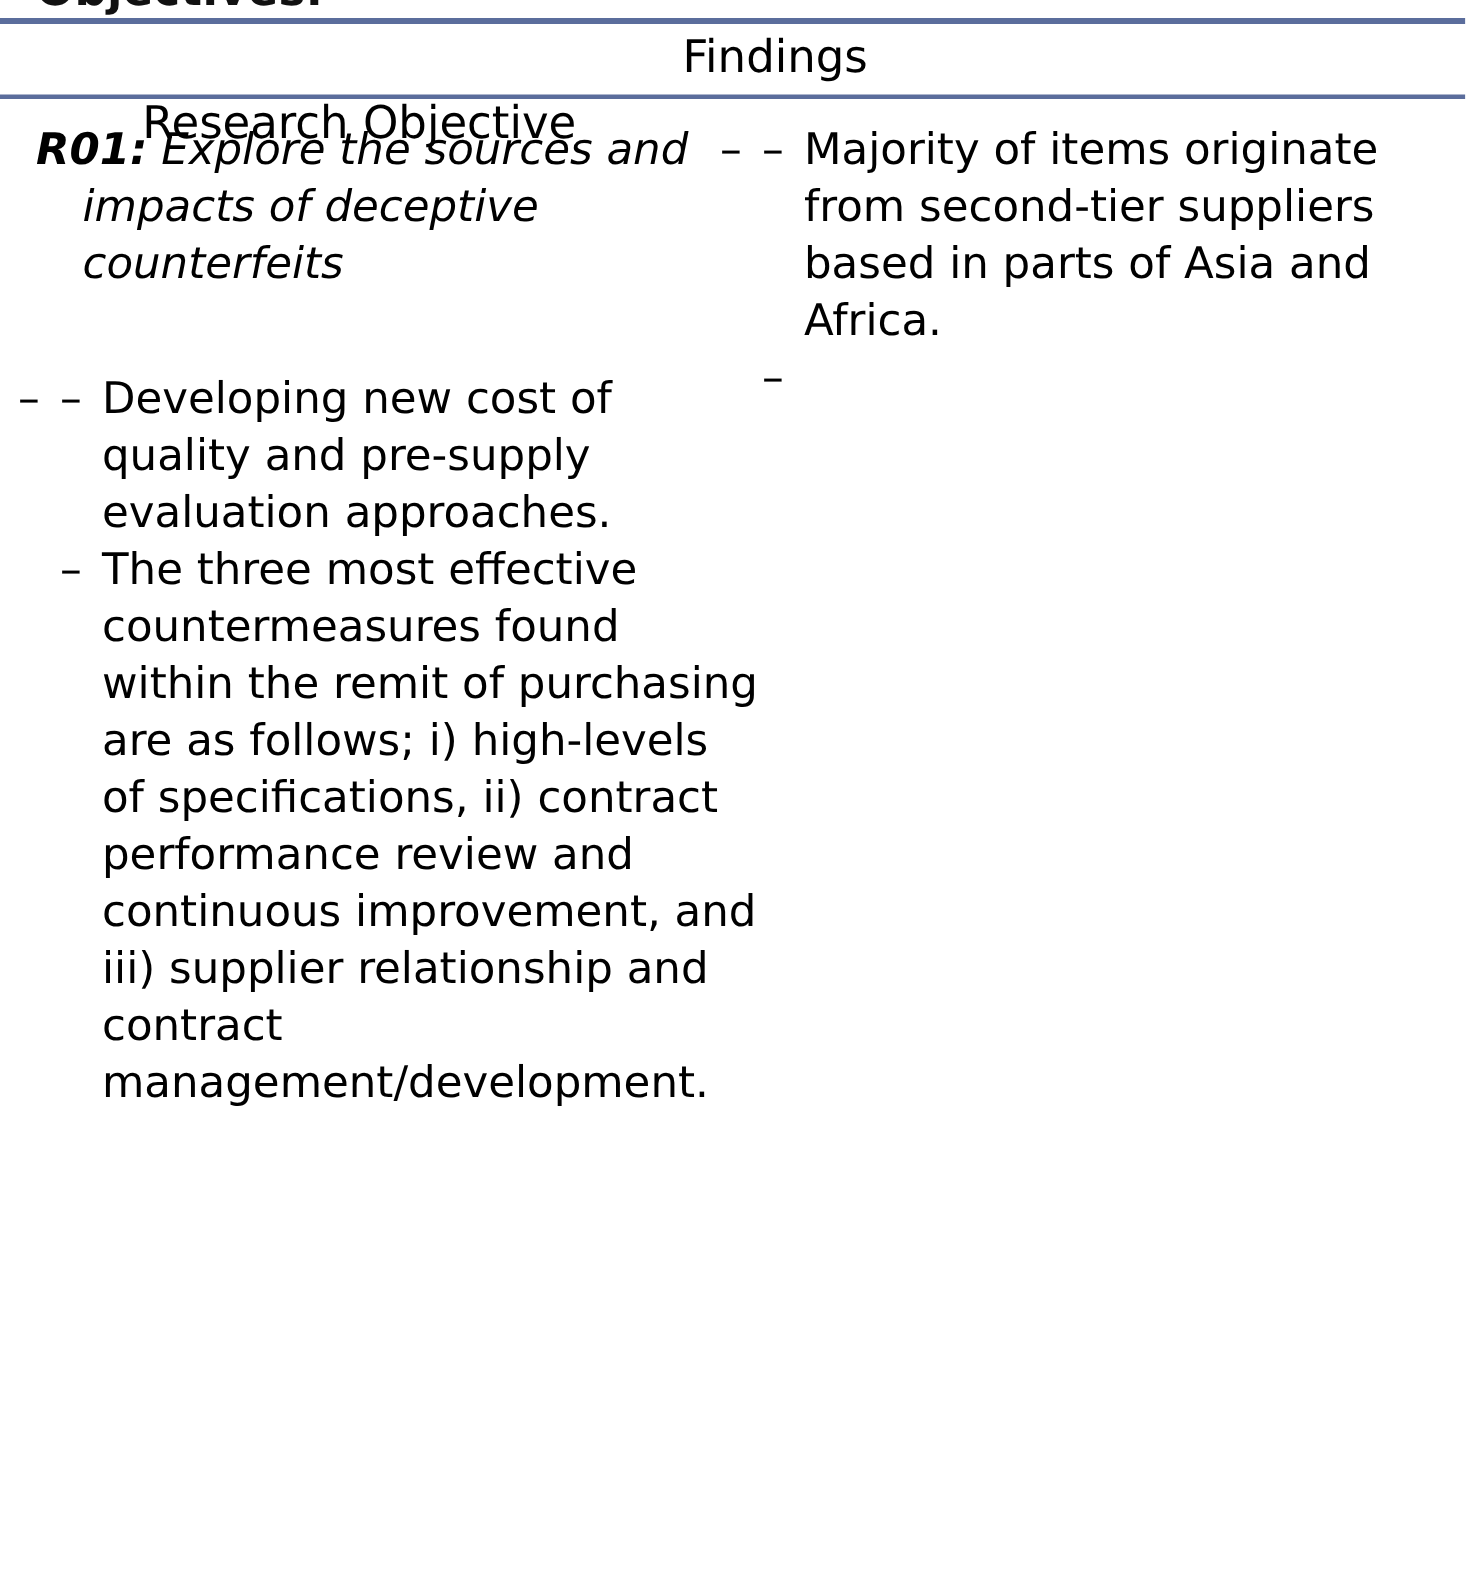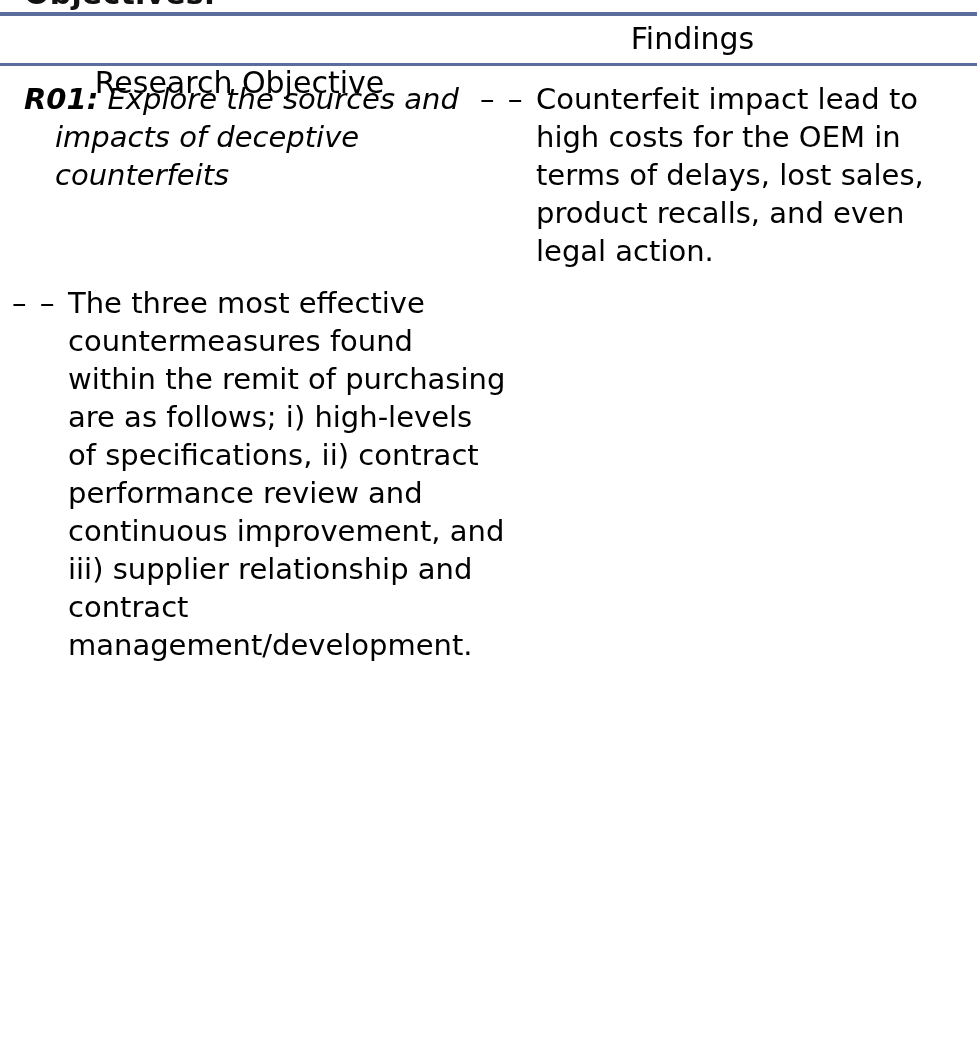--- a/index.html
+++ b/index.html
@@ -73,21 +73,20 @@
   .th-objective {
     width: 455px;
     padding-left: 24px;
     box-sizing: border-box;
     text-align: center;
     margin-top: 44px;
   }
   .th-findings {
     width: 522px;
     box-sizing: border-box;
-    text-align: center;
     padding-right: 47px;
   }
 
   .tbody { padding-top: 0; }
 
   .row {
     display: flex;
     align-items: flex-start;
   }
   .cell-objective {
@@ -164,31 +163,31 @@
 
     <div class="tbody">
 
       <div class="row">
         <div class="cell-objective">
           <div class="objective"><span class="obj-id">R01:</span><span> Explore the sources and impacts of deceptive counterfeits</span></div>
         </div>
         <div class="cell-findings">
           <ul class="bullet-list">
             <li class="bullet first-bullet"><span class="dash">–</span></li>
+            <li class="bullet next-bullet"><span class="dash">–</span><span>Majority of items originate from second-tier suppliers based in parts of Asia and Africa.</span></li>
             <li class="bullet next-bullet"><span class="dash">–</span></li>
-            <li class="bullet next-bullet"><span class="dash">–</span><span>Counterfeit impact lead to high costs for the OEM in terms of delays, lost sales, product recalls, and even legal action.</span></li>
           </ul>
         </div>
       </div>
 
       <div class="row">
         <div class="cell-findings">
           <ul class="bullet-list">
             <li class="bullet first-bullet"><span class="dash">–</span></li>
-            <li class="bullet next-bullet"><span class="dash">–</span></li>
+            <li class="bullet next-bullet"><span class="dash">–</span><span>Developing new cost of quality and pre-supply evaluation approaches.</span></li>
             <li class="bullet next-bullet"><span class="dash">–</span><span>The three most effective countermeasures found within the remit of purchasing are as follows; i) high-levels of specifications, ii) contract performance review and continuous improvement, and iii) supplier relationship and contract management/development.</span></li>
           </ul>
         </div>
       </div>
 
     </div>
 
   </div>
 </div>
 

